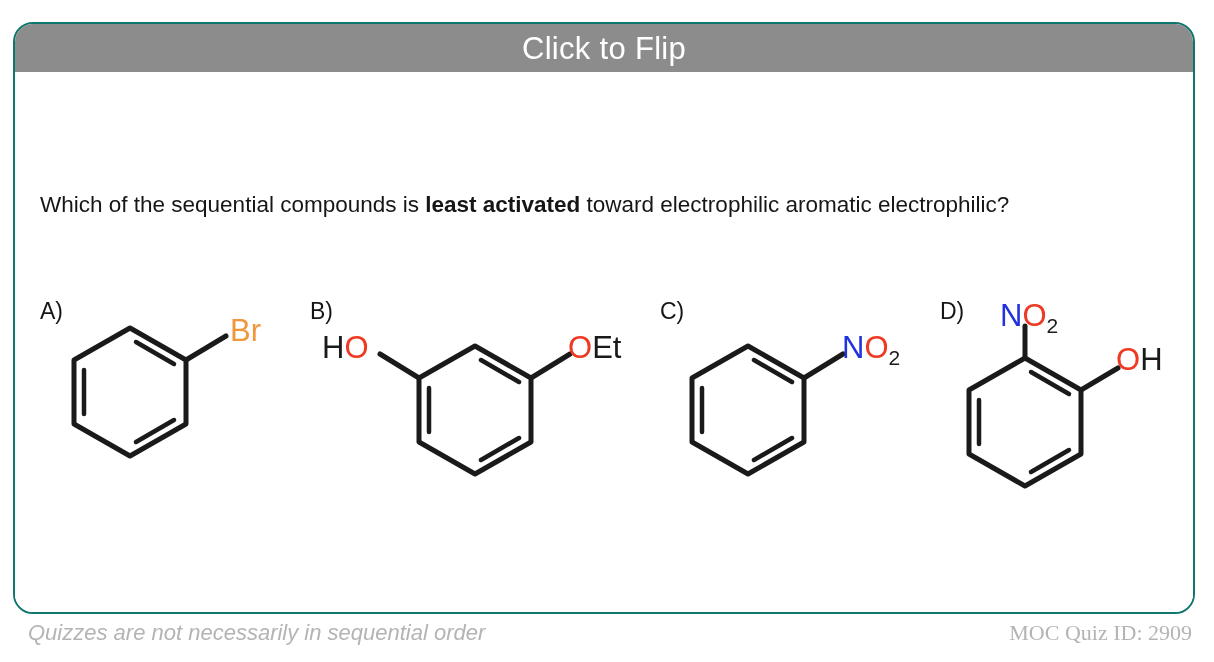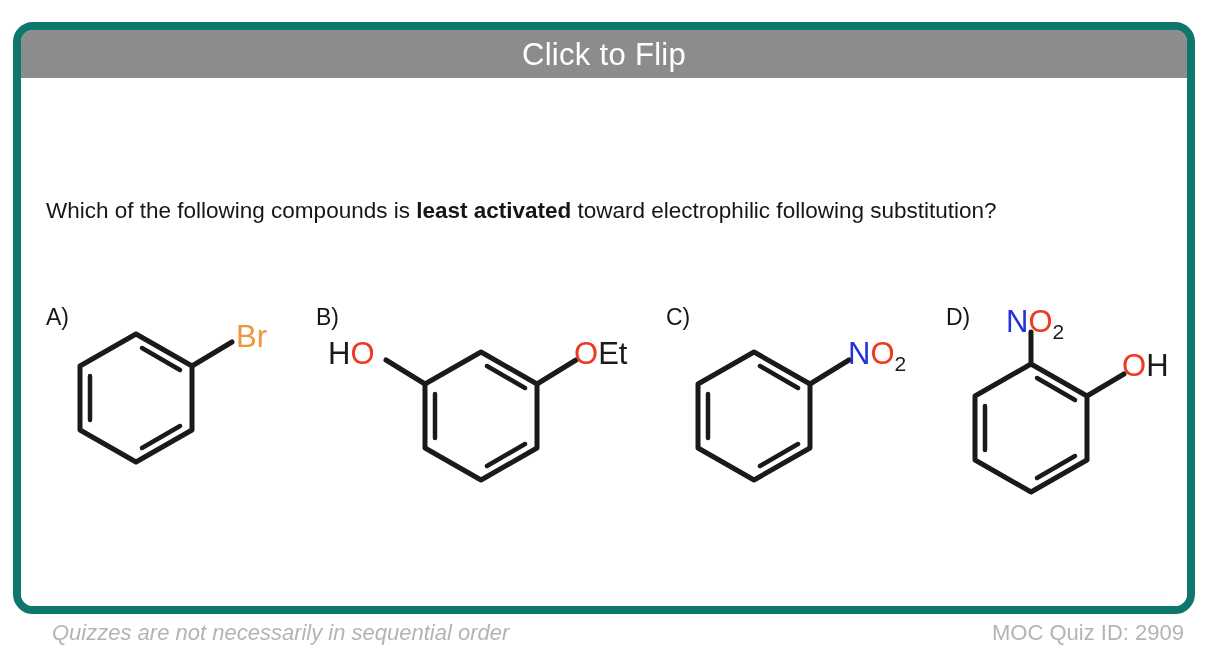--- a/index.html
+++ b/index.html
@@ -16,21 +16,21 @@
   }
 
   
   .quiz-card {
     position: absolute;
     left: 13px;
     top: 22px;
     width: 1182px;
     height: 592px;
     box-sizing: border-box;
-    border: 8px solid #0f766e;
+    border: 2px solid #0f766e;
     border-radius: 20px;
     background: #ffffff;
     overflow: hidden;
   }
 
   .card-header {
     height: 48px;
     background: #8c8c8c;
     display: flex;
     align-items: center;
@@ -93,45 +93,45 @@
     height: 40px;
   }
   .footer-note {
     position: absolute;
     left: 28px;
     top: 4px;
     font-size: 22px;
     font-style: italic;
     color: #b4b4b4;
     line-height: 1.2;
-    margin-left: 24px;
   }
   .footer-quizid {
     position: absolute;
-    right: 30px;
+    right: 22px;
     top: 4px;
     font-size: 22px;
     color: #b4b4b4;
     line-height: 1.2;
+    font-family: Liberation Serif, serif;
   }
 </style>
 </head>
 <body>
 
 <div class="quiz-card">
 
   <div class="card-header">
     <span class="card-header-title">Click to Flip</span>
   </div>
 
   <div class="card-body">
 
     <div class="question">
       <div>
-        <span>Which of the following compounds is </span><b>least activated</b><span> toward electrophilic following substitution?</span>
+        <span>Which of the sequential compounds is </span><b>least activated</b><span> toward electrophilic aromatic electrophilic?</span>
       </div>
     </div>
 
     <div class="structures">
 
       <div class="struct" style="left:25px; width:250px; height:190px;">
         <span class="struct-label">A)</span>
         <svg width="250" height="190" viewBox="0 0 250 190">
           <g fill="none" stroke="#1a1a1a" stroke-width="5" stroke-linecap="round">
 

